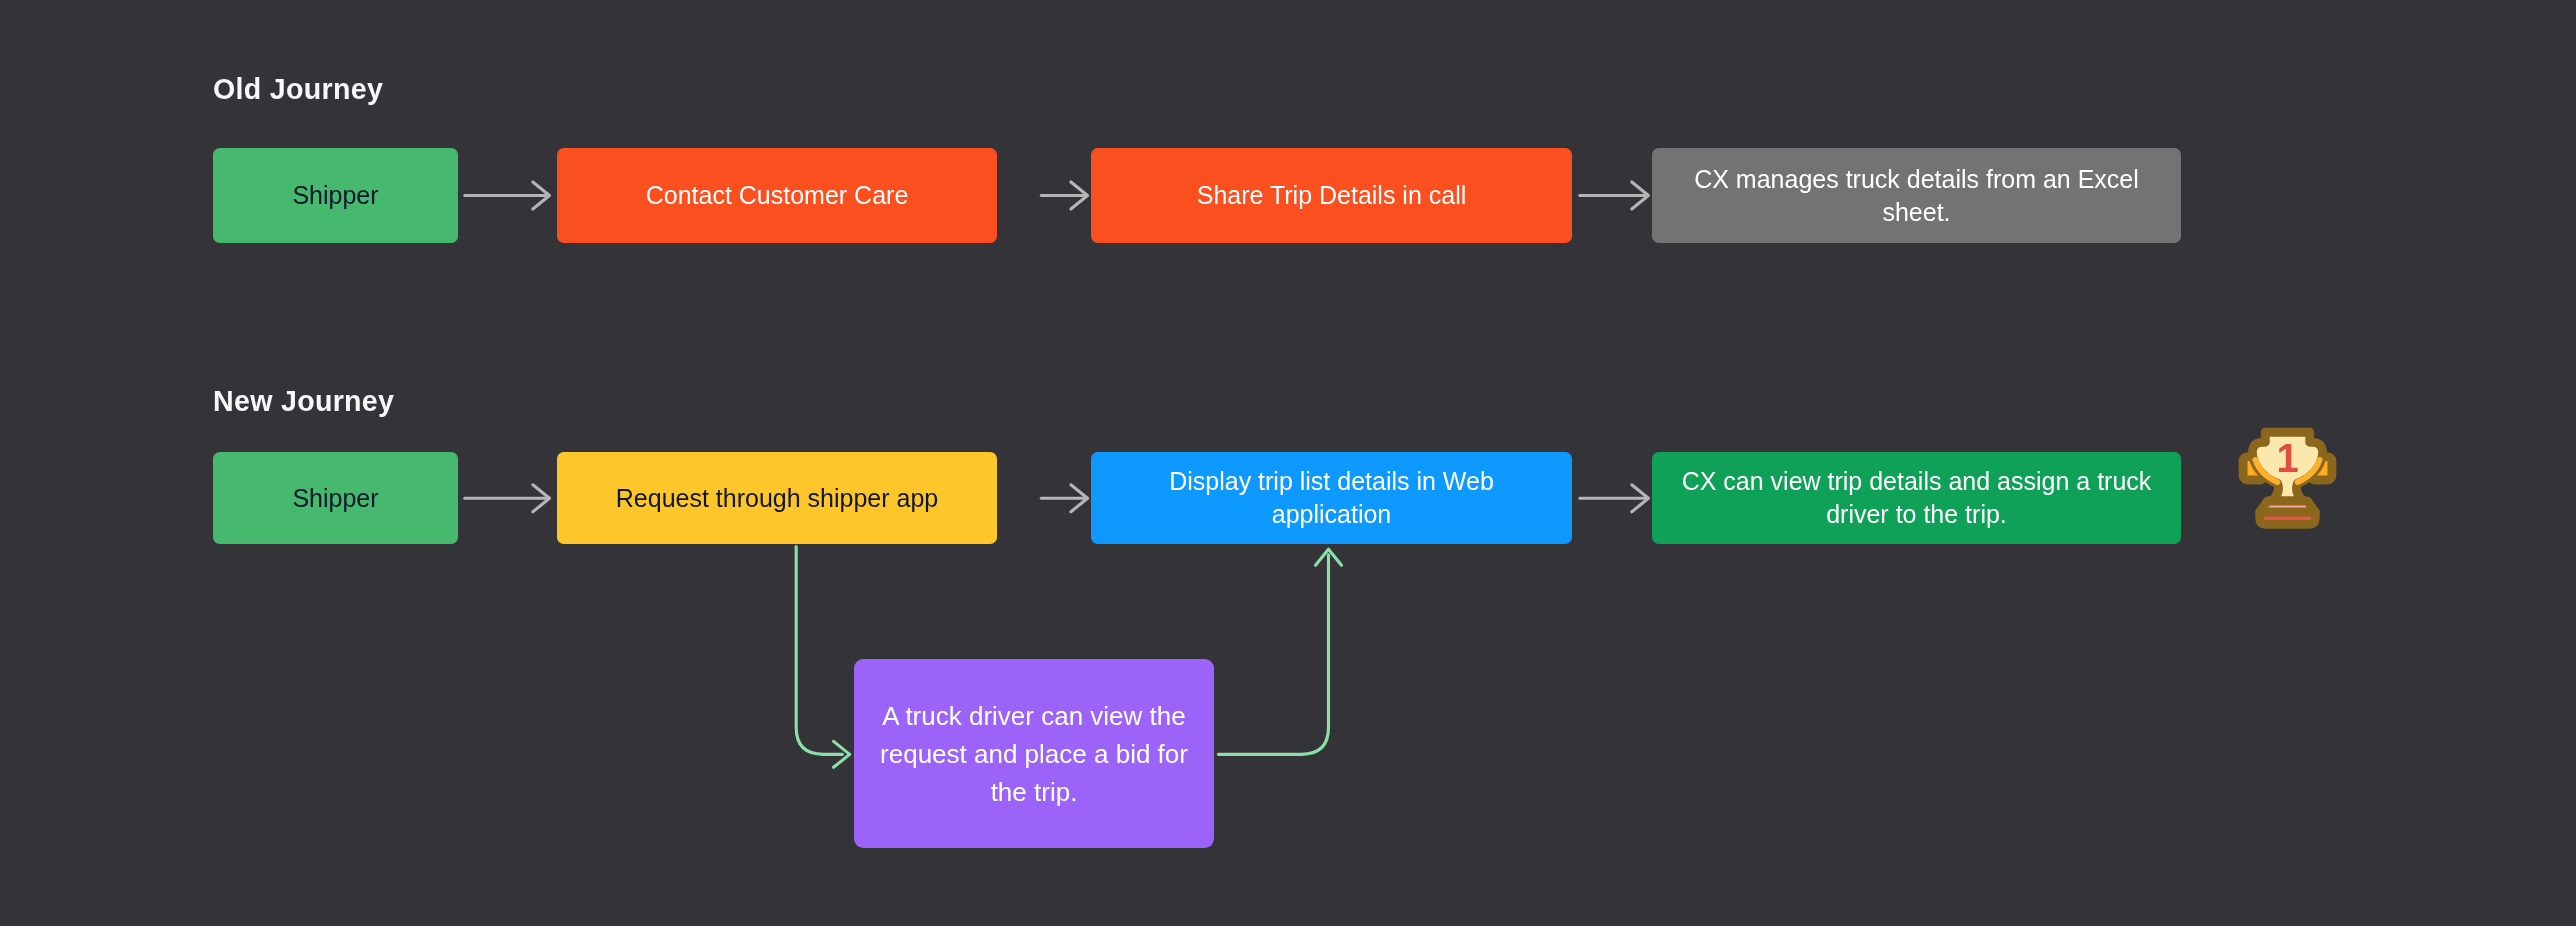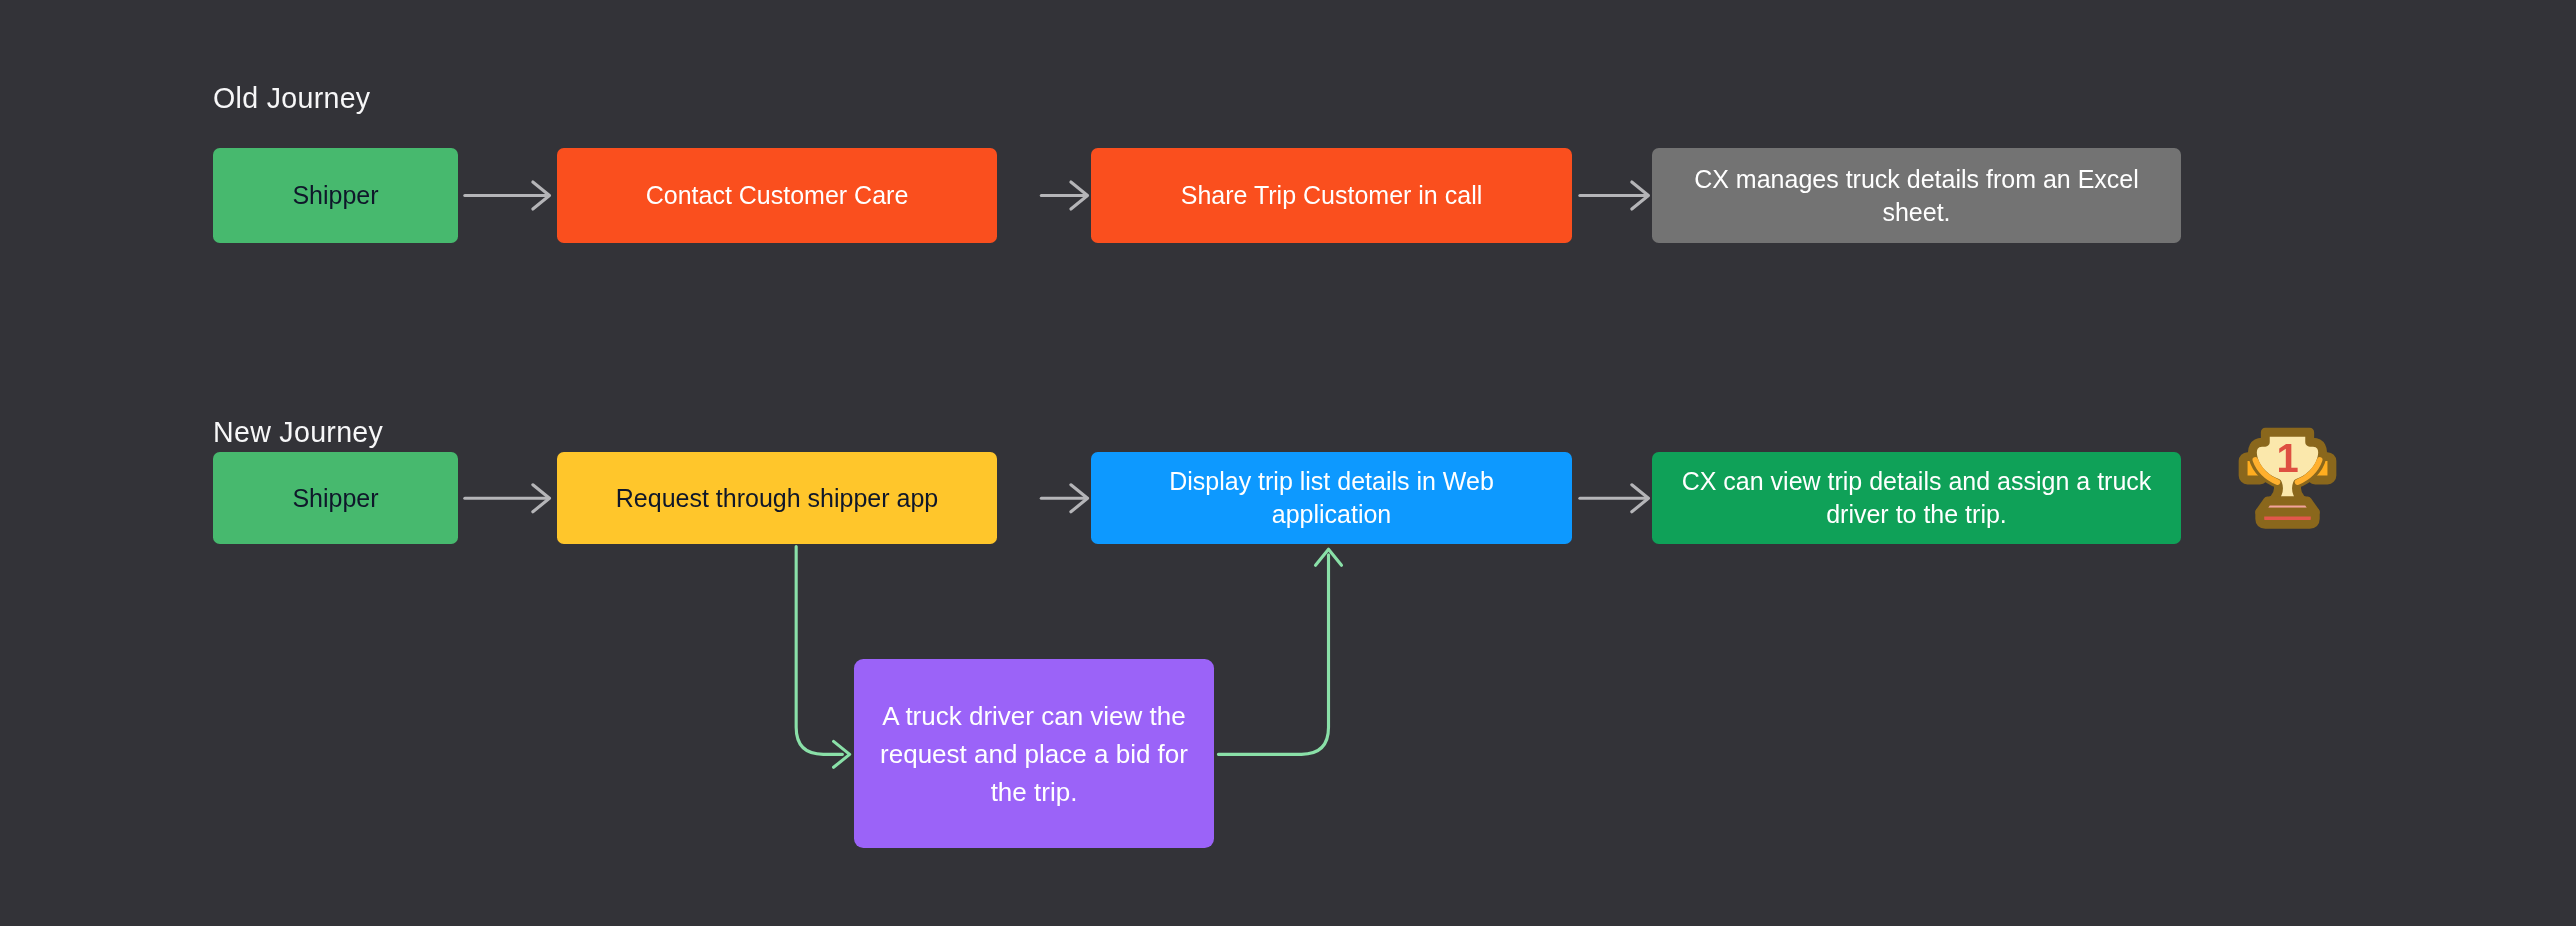--- a/index.html
+++ b/index.html
@@ -10,27 +10,26 @@
     position: relative;
     overflow: hidden;
   }
   .canvas { position: absolute; inset: 0; width: 2576px; height: 927px; }
 
   .journey-title {
     position: absolute;
     left: 213px;
     color: #F7F7F8;
     font-size: 28.6px;
-    font-weight: 400;
+    font-weight: 700;
     letter-spacing: 0.3px;
     white-space: nowrap;
-    margin-top: 9px;
   }
   #old-title { top: 73px; }
-  #new-title { top: 407px; }
+  #new-title { top: 385px; }
 
   .node {
     position: absolute;
     display: flex;
     align-items: center;
     justify-content: center;
     text-align: center;
     border-radius: 6.8px;
     box-sizing: border-box;
   }
@@ -86,21 +85,21 @@
   <div class="journey-title" id="old-title">Old Journey</div>
   <div class="journey-title" id="new-title">New Journey</div>
 
   <div class="node col1 row1" style="background: rgb(71, 185, 110);">
     <span class="node-label dark">Shipper</span>
   </div>
   <div class="node col2 row1" style="background: rgb(250, 79, 30);">
     <span class="node-label">Contact Customer Care</span>
   </div>
   <div class="node col3 row1" style="background: rgb(250, 79, 30);">
-    <span class="node-label">Share Trip Customer in call</span>
+    <span class="node-label">Share Trip Details in call</span>
   </div>
   <div class="node col4 row1" style="background: #737373;">
     <span class="node-label">CX manages truck details from an Excel sheet.</span>
   </div>
 
   <div class="node col1 row2" style="background: rgb(71, 185, 110);">
     <span class="node-label dark">Shipper</span>
   </div>
   <div class="node col2 row2" style="background: rgb(255, 198, 43);">
     <span class="node-label dark">Request through shipper app</span>

